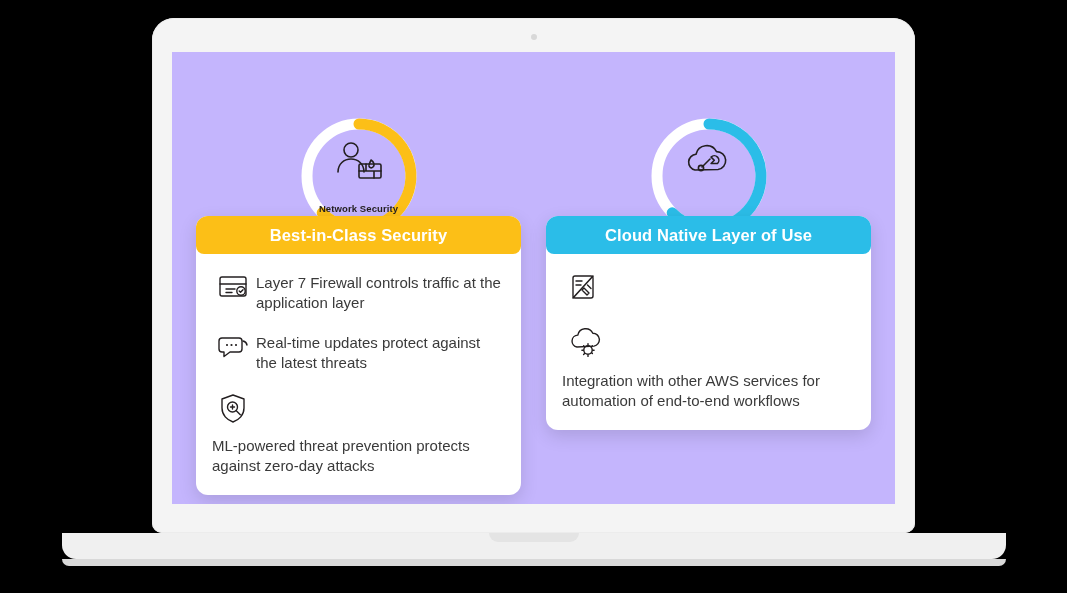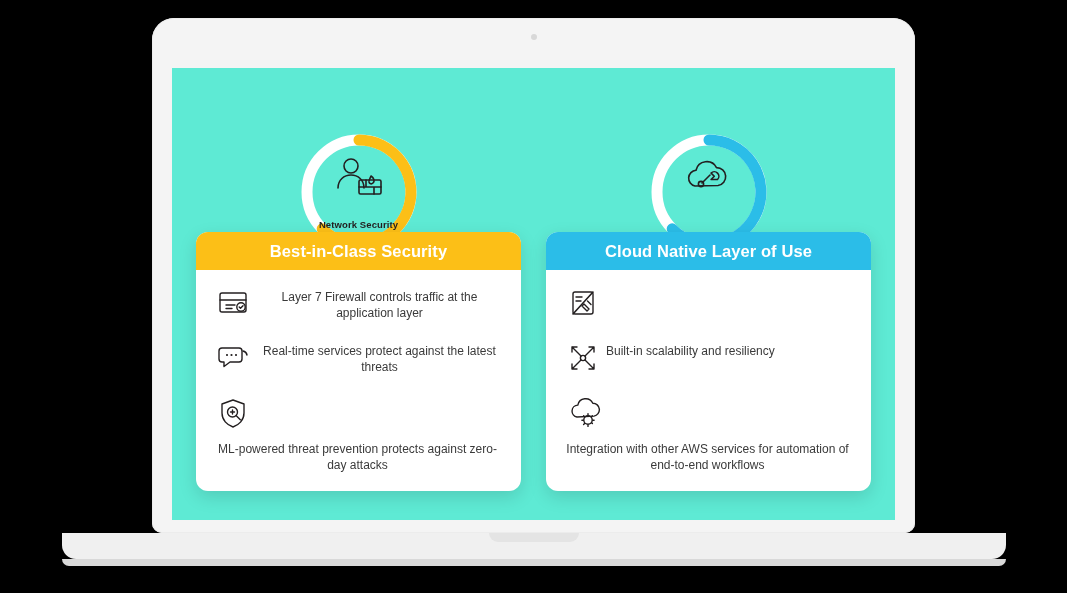--- a/index.html
+++ b/index.html
@@ -37,24 +37,24 @@
     top: 16px;
     transform: translateX(-50%);
     width: 6px;
     height: 6px;
     border-radius: 50%;
     background: #d8d8d8;
   }
   .laptop-screen {
     position: absolute;
     left: 172px;
-    top: 68px;
+    top: 52px;
     width: 723px;
     height: 452px;
-    background: #5eead4;
+    background: #c4b5fd;
     overflow: hidden;
   }
   .laptop-base {
     position: absolute;
     left: 62px;
     top: 533px;
     width: 944px;
     height: 26px;
     background: #f0f0f0;
     border-radius: 0 0 14px 14px;
@@ -132,20 +132,21 @@
     overflow: hidden;
   }
   .card-header {
     height: 38px;
     line-height: 38px;
     text-align: center;
     color: #fff;
     font-size: 16.5px;
     font-weight: bold;
     letter-spacing: .1px;
+    border-radius: 8px;
   }
   .card.yellow .card-header { background: #fcbf17; }
   .card.blue   .card-header { background: #2bbde8; }
 
   .card-body {
     padding: 14px 18px 16px 16px;
   }
   .feature {
     display: flex;
     align-items: flex-start;
@@ -154,25 +155,24 @@
   .feature:last-child { margin-bottom: 2px; flex-direction: column; }
   .feature-icon {
     flex: 0 0 44px;
     width: 44px;
     height: 40px;
     display: flex;
     align-items: center;
     justify-content: center;
   }
   .feature-text {
-    font-size: 12px;
+    font-size: 15px;
     line-height: 1.35;
     color: #3a3a3a;
     padding-top: 5px;
-    text-align: center;
   }
 </style>
 </head>
 <body>
 
 <div id="stage">
 
   <div class="laptop-body">
     <div class="laptop-camera"></div>
   </div>
@@ -232,21 +232,21 @@
                 <svg width="34" height="32" viewBox="0 0 34 32">
                   <g fill="none" stroke="#231f20" stroke-width="1.4" stroke-linecap="round" stroke-linejoin="round">
                     <path d="M5 6 h17 a3 3 0 0 1 3 3 v8 a3 3 0 0 1 -3 3 h-9 l-6 4.5 v-4.5 h-2 a3 3 0 0 1 -3 -3 v-8 a3 3 0 0 1 3 -3 z"></path>
                     <circle cx="10" cy="13" r="1.1" fill="#231f20" stroke="none"></circle>
                     <circle cx="14.5" cy="13" r="1.1" fill="#231f20" stroke="none"></circle>
                     <circle cx="19" cy="13" r="1.1" fill="#231f20" stroke="none"></circle>
                     <path d="M26 9 a5 5 0 0 1 4 4"></path>
                   </g>
                 </svg>
               </span>
-              <span class="feature-text">Real-time services protect against the latest threats</span>
+              <span class="feature-text">Real-time updates protect against the latest threats</span>
             </div>
 
             <div class="feature">
               <span class="feature-icon">
                 <svg width="34" height="34" viewBox="0 0 34 34">
                   <g fill="none" stroke="#231f20" stroke-width="1.4" stroke-linecap="round" stroke-linejoin="round">
                     <path d="M16 3 l11 4 v9 c0 7-5 12-11 14 c-6-2-11-7-11-14 v-9 z"></path>
                     <circle cx="15.5" cy="15" r="5"></circle>
                     <path d="M19.3 18.8 l4 4"></path>
                     <path d="M13.5 15 h4 M15.5 13 v4"></path>
@@ -290,34 +290,20 @@
                     <rect x="6" y="4" width="20" height="22" rx="2"></rect>
                     <path d="M9 9 h6 M9 13 h5"></path>
                     <path d="M6 26 L26 4" stroke-width="1.6"></path>
                     <path d="M17 16 l5 5 l-2 2 l-5-5 z"></path>
                     <path d="M20.5 13 l3.5 3.5"></path>
                   </g>
                 </svg>
               </span>
             </div>
 
-            <div class="feature">
-              <span class="feature-icon">
-                <svg width="34" height="32" viewBox="0 0 34 32">
-                  <g fill="none" stroke="#231f20" stroke-width="1.4" stroke-linecap="round" stroke-linejoin="round">
-                    <path d="M5 5 l9 9 M5 5 v5 M5 5 h5"></path>
-                    <path d="M27 5 l-9 9 M27 5 v5 M27 5 h-5"></path>
-                    <path d="M5 27 l9 -9 M5 27 v-5 M5 27 h5"></path>
-                    <path d="M27 27 l-9 -9 M27 27 v-5 M27 27 h-5"></path>
-                    <circle cx="16" cy="16" r="2.6"></circle>
-                  </g>
-                </svg>
-              </span>
-              <span class="feature-text">Built-in scalability and resiliency</span>
-            </div>
 
             <div class="feature">
               <span class="feature-icon">
                 <svg width="34" height="32" viewBox="0 0 34 32">
                   <g fill="none" stroke="#231f20" stroke-width="1.4" stroke-linecap="round" stroke-linejoin="round">
                     <path d="M10 19 a6 6 0 0 1 .8-11.9 a8 8 0 0 1 15-1.9 a6.5 6.5 0 0 1 1.2 12.9 z"></path>
                     <circle cx="21" cy="22" r="4.2"></circle>
                     <path d="M21 17 v-1.4 M21 28.4 V27 M16.3 22.2 h-1.4 M27.1 22.2 h-1.4 M17.6 18.8 l-1-1 M25.4 25.6 l-1-1 M24.4 18.8 l1-1 M17.6 25.6 l-1 1"></path>
                   </g>
                 </svg>

